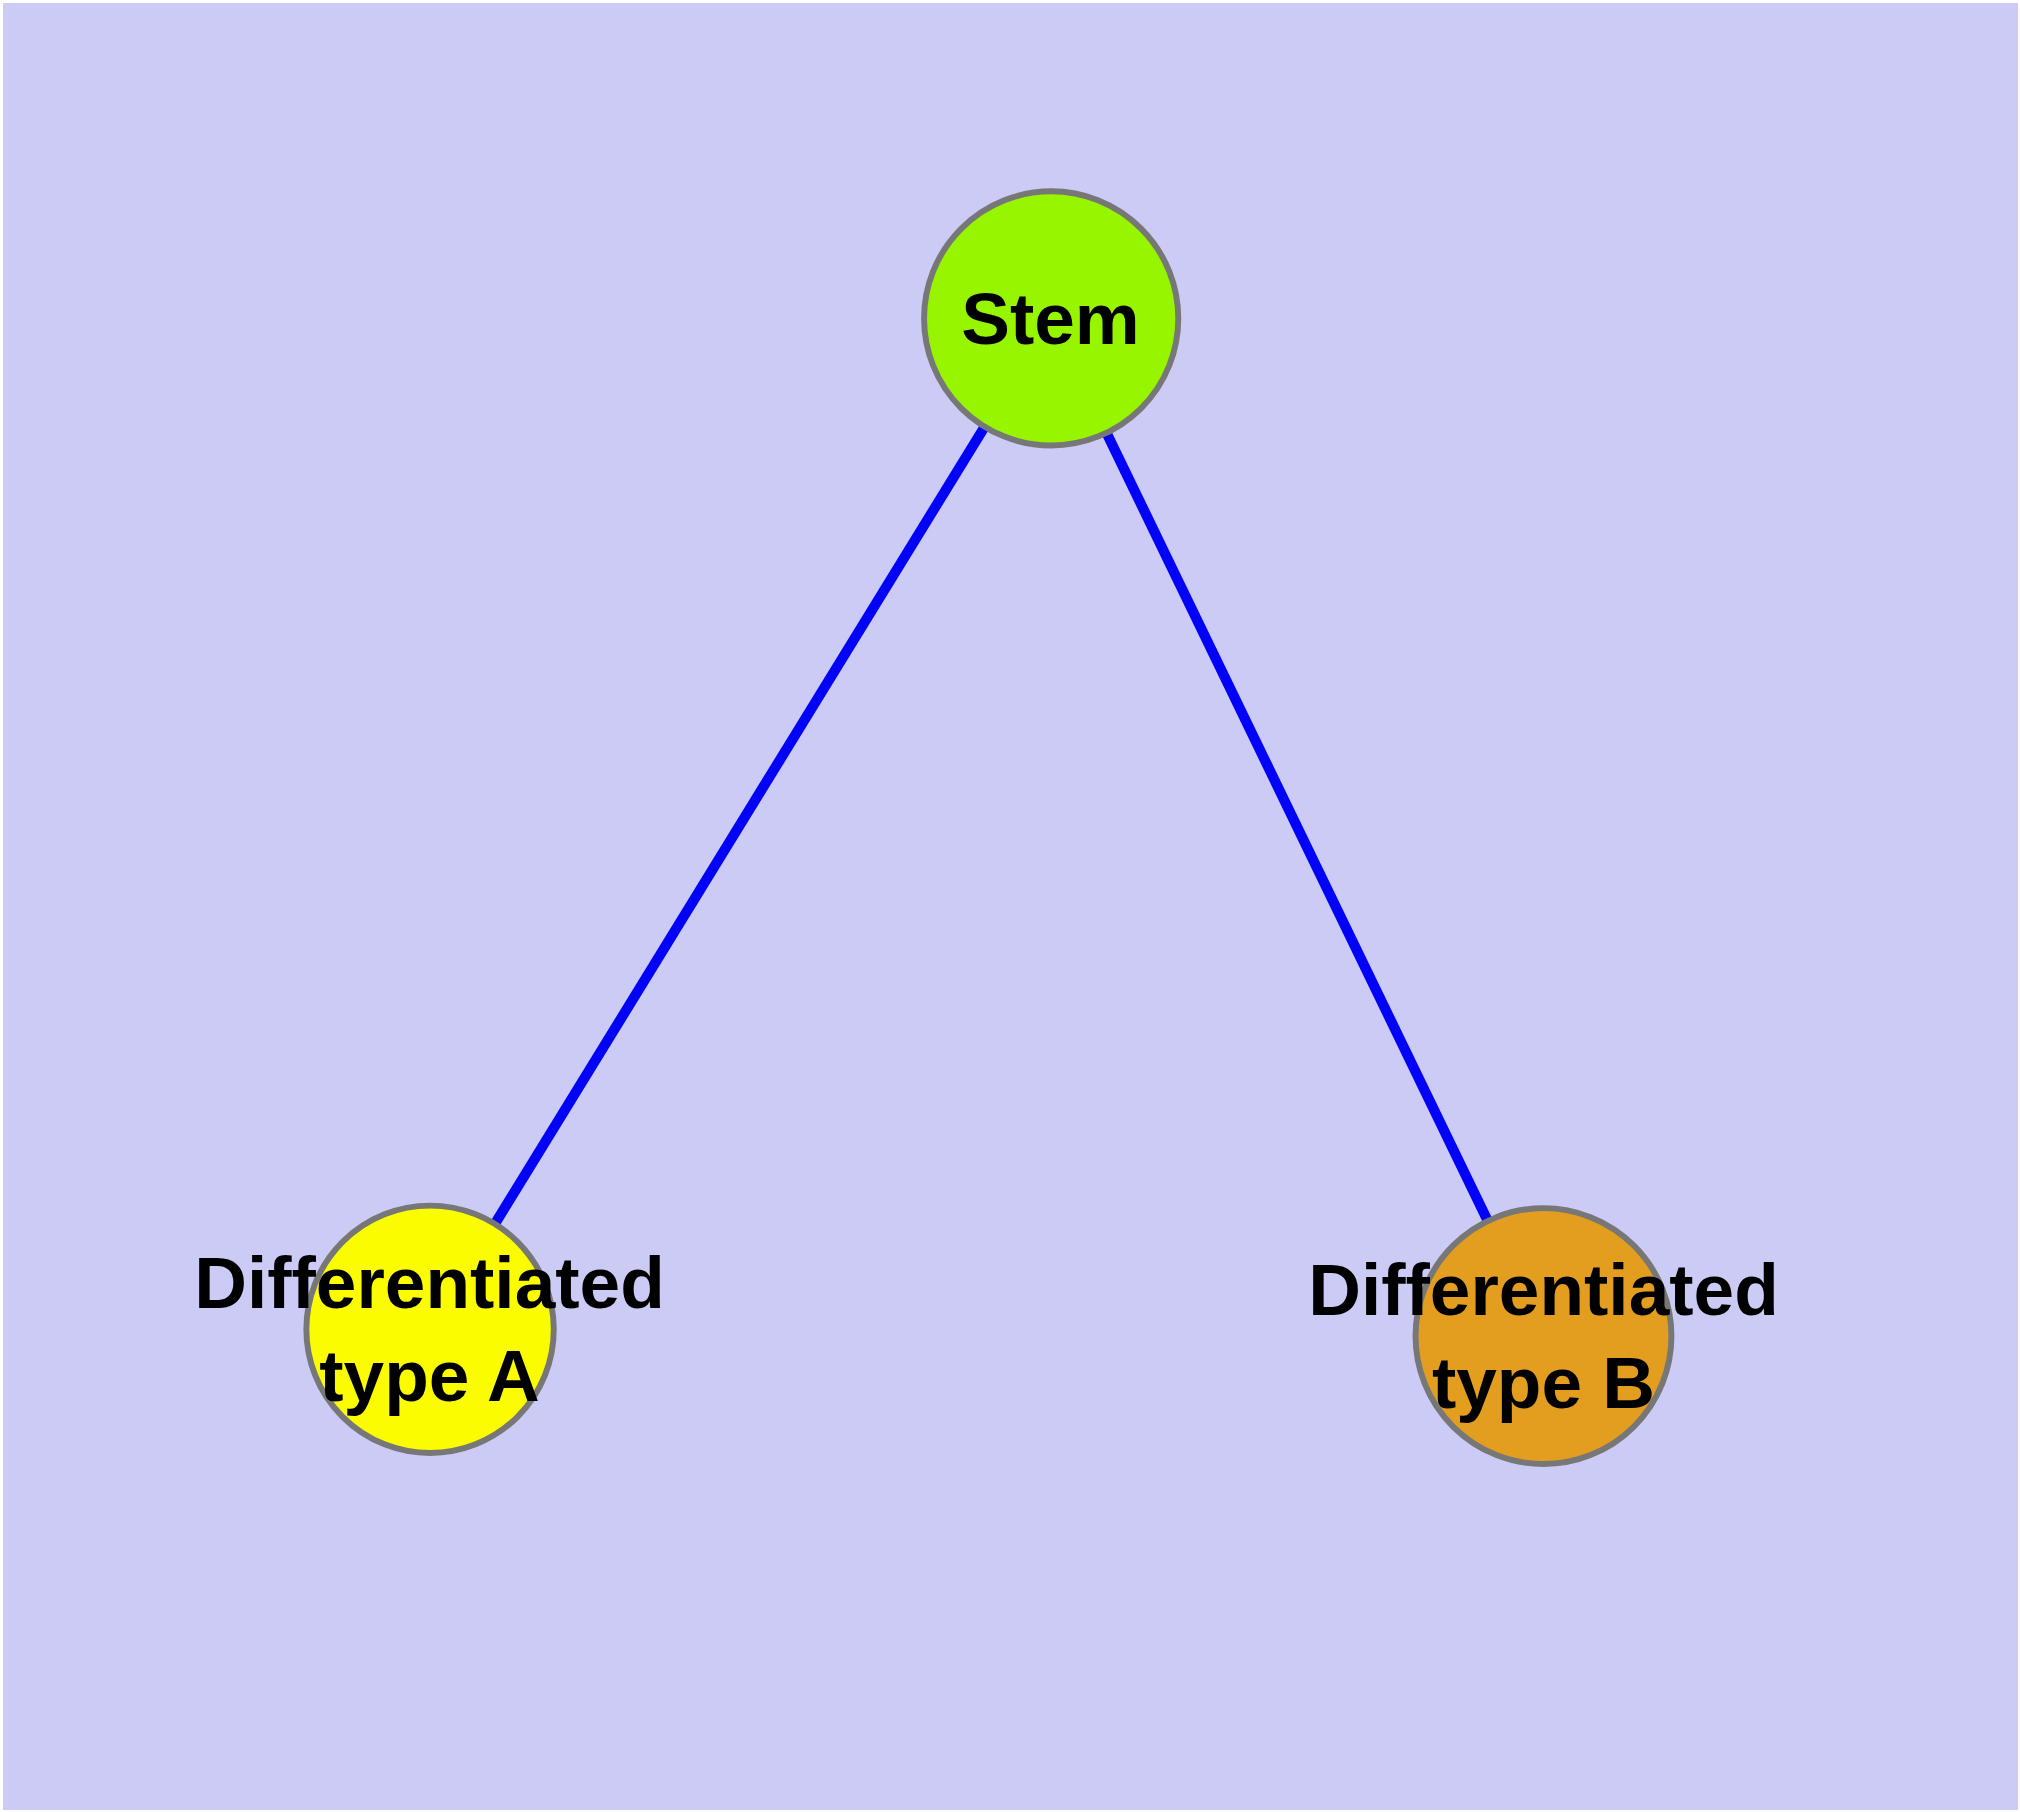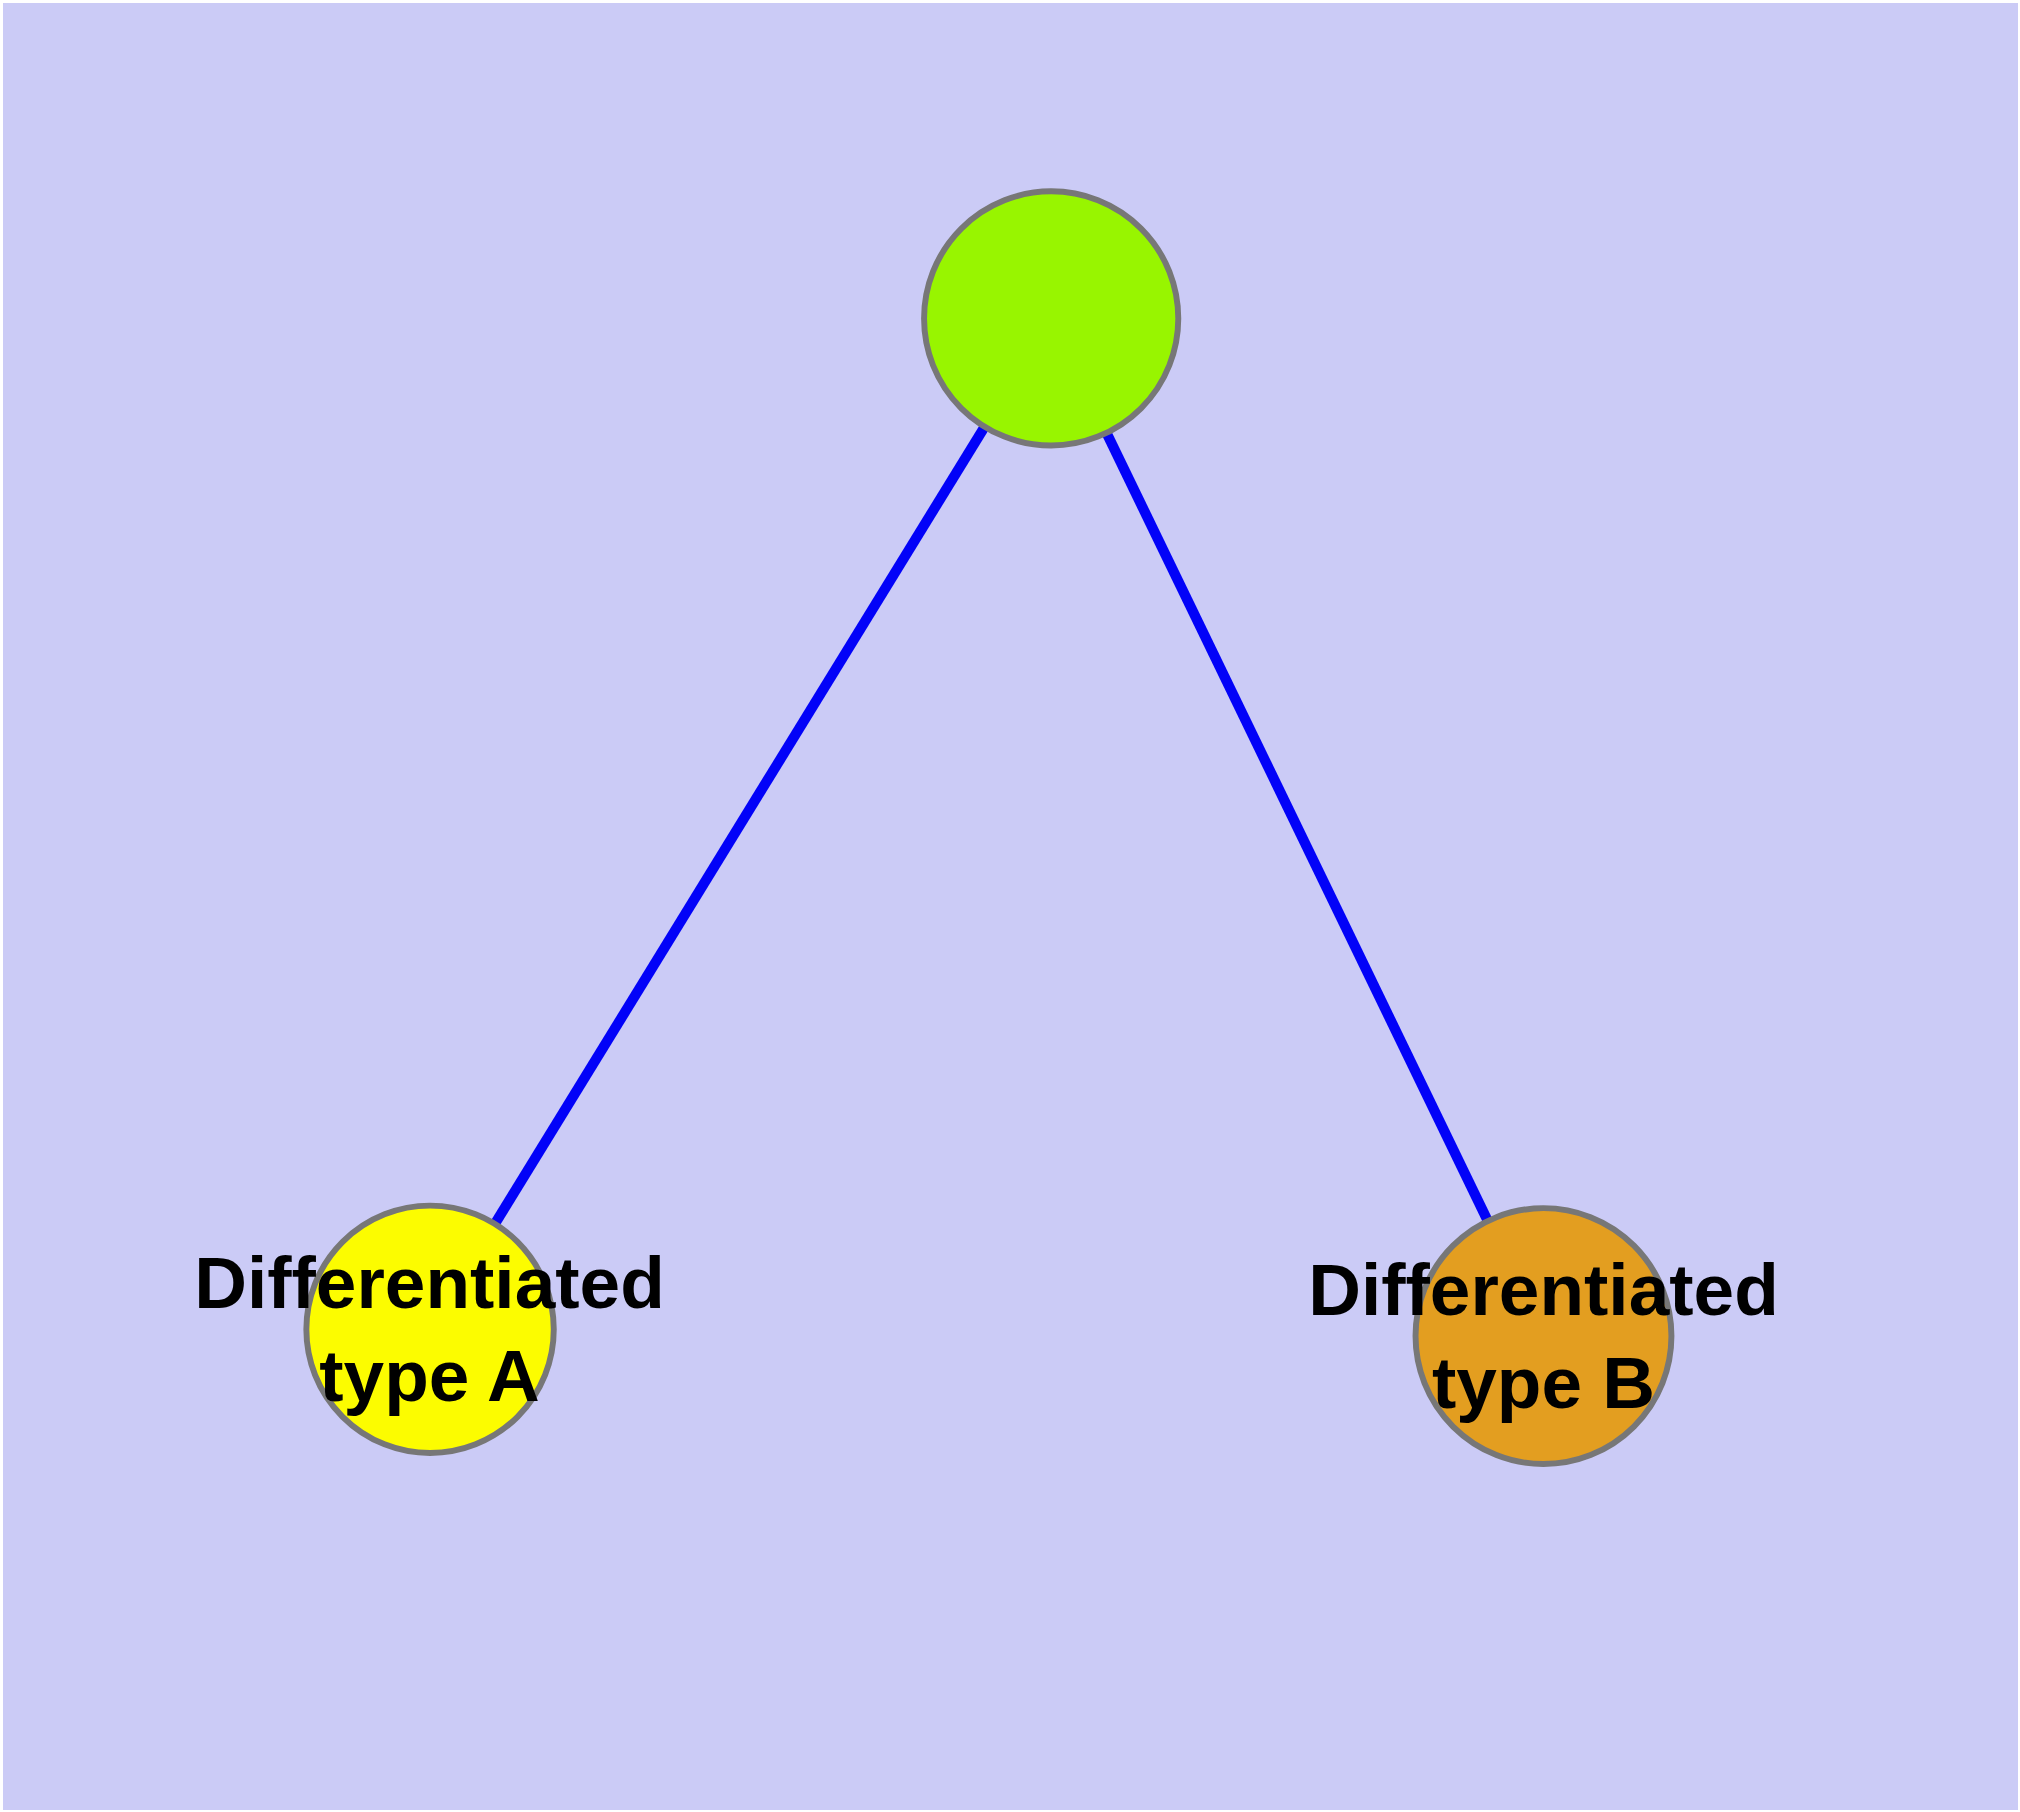--- a/index.html
+++ b/index.html
@@ -44,20 +44,21 @@
 
 <div id="canvas" style="background: rgb(203, 203, 246);">
   <svg id="graph-svg" xmlns="http://www.w3.org/2000/svg" viewBox="0 0 2378 2132" width="2015" height="1807">
       <line x1="1237" y1="372" x2="504" y2="1565" stroke="#0202F8" stroke-width="12"></line>
       <line x1="1237" y1="372" x2="1818" y2="1573" stroke="#0202F8" stroke-width="12"></line>
       <circle cx="1237" cy="372" r="150" fill="#98F500" stroke="#777777" stroke-width="7"></circle>
       <circle cx="504" cy="1565" r="146" fill="#FCFC00" stroke="#777777" stroke-width="7"></circle>
       <circle cx="1818" cy="1573" r="151" fill="#E39E20" stroke="#777777" stroke-width="7"></circle>
     </svg>
 
+  <div class="node-label" id="label-stem" style="left: 1048px; top: 315px; color: rgb(0, 0, 0);">Stem</div>
 
   <div class="node-label" id="label-type-a" style="left: 427px; top: 1326px; color: rgb(0, 0, 0);">Differentiated
 type A</div>
 
   <div class="node-label" id="label-type-b" style="left: 1541px; top: 1333px; color: rgb(0, 0, 0);">Differentiated
 type B</div>
 </div>
 
 
 </body></html>

